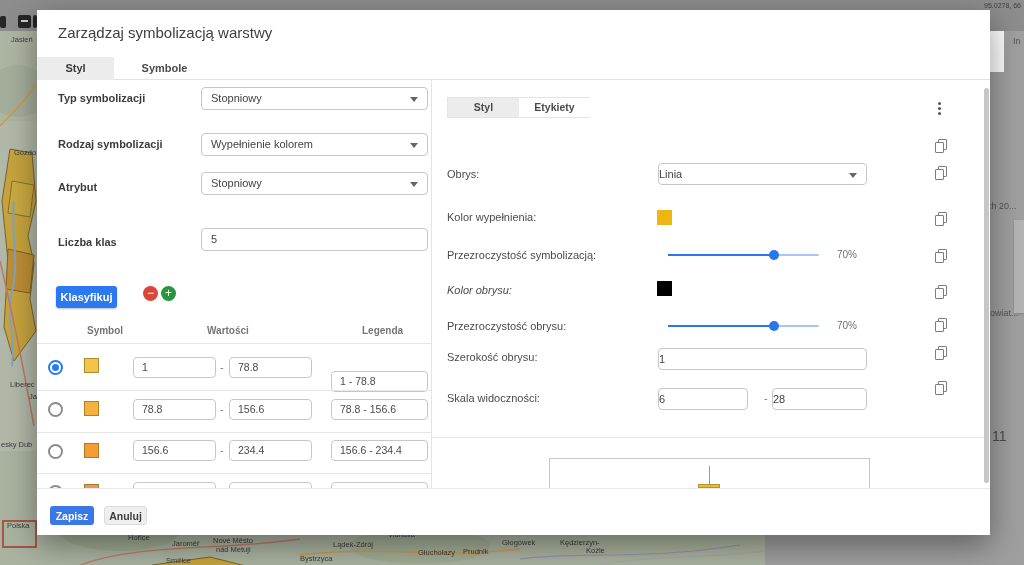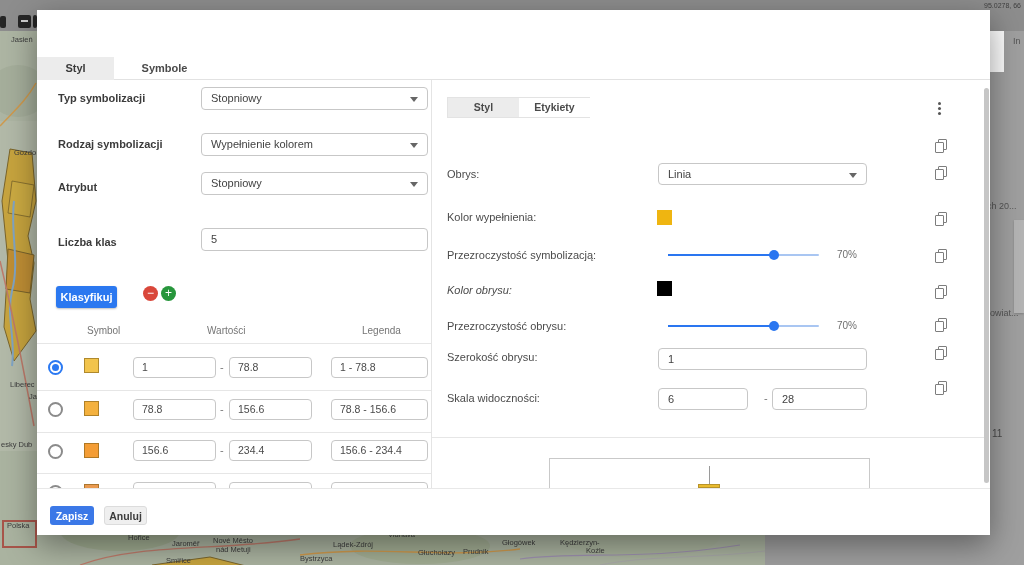--- a/index.html
+++ b/index.html
@@ -35,21 +35,21 @@
     font-size:11px; color:#424242; line-height:20px; padding-left:9px; }
   .select { width:227px; height:23px; line-height:21px; }
   .caret { position:absolute; right:9px; top:9px; width:0; height:0;
     border-left:4px solid transparent; border-right:4px solid transparent; border-top:5px solid #666; }
 
   .btn-blue { position:absolute; background:#2b78f0; color:#fff; border:none; border-radius:3px;
     font-size:11px; font-weight:700; font-family:inherit; cursor:pointer; box-shadow:0 1px 2px rgba(0,0,0,.25); }
   .circle-btn { position:absolute; width:15px; height:15px; border-radius:50%; border:none; color:#fff;
     font-size:12px; line-height:13px; text-align:center; cursor:pointer; font-family:inherit; padding:0; }
 
-  .th { position:absolute; font-size:10px; font-weight:400; color:#757575; }
+  .th { position:absolute; font-size:10px; font-weight:700; color:#757575; }
   .hline { position:absolute; height:1px; background:#e6e6e6; }
   .radio { position:absolute; width:15px; height:15px; border:2px solid #8b8b8b; border-radius:50%; background:#fff; }
   .radio.sel { border-color:#2b79f2; }
   .radio.sel::after { content:""; position:absolute; left:2px; top:2px; right:2px; bottom:2px;
     border-radius:50%; background:#2b79f2; }
   .swatch { position:absolute; width:15px; height:15px; border:1px solid rgba(120,90,20,.55); }
   .cell-input { position:absolute; width:83px; height:21px; border:1px solid #c7c7c7; border-radius:4px;
     font-size:10.5px; color:#4a4a4a; line-height:19px; padding-left:8px; background:#fff; }
   .cell-legend { width:97px; }
   .dash { position:absolute; font-size:11px; color:#777; }
@@ -69,21 +69,21 @@
     border:1px solid #7d7d7d; border-radius:1px; }
   .copy::after { content:""; position:absolute; left:0; top:3px; width:7px; height:9px;
     border:1px solid #7d7d7d; border-radius:1px; background:#fff; }
 
   .pswatch { position:absolute; left:620px; width:15px; height:15px; cursor:pointer; }
   .track { position:absolute; left:631px; width:151px; height:2px; background:#a9c6f2; border-radius:1px; }
   .track-fill { position:absolute; left:0; top:0; height:2px; width:106px; background:#2a76f0; }
   .thumb { position:absolute; left:101px; top:-4px; width:10px; height:10px; border-radius:50%; background:#2a76f0; cursor:pointer; }
   .pct { position:absolute; left:800px; font-size:10px; color:#6e6e6e; }
   .pinput { position:absolute; left:621px; width:209px; height:22px; border:1px solid #c7c7c7; border-radius:4px;
-    font-size:11px; color:#424242; line-height:20px; padding-left:9px; background:#fff; }
+    font-size:11px; color:#424242; line-height:20px; background:#fff; }
 
   #preview-box { position:absolute; left:512px; top:378px; width:321px; height:40px; border:1px solid #c9c9c9; background:#fff; }
   #preview-line { position:absolute; left:672px; top:386px; width:1px; height:22px; background:#9a9a9a; }
   #preview-bar { position:absolute; left:661px; top:404px; width:22px; height:4px; background:#e9bb2f; border:1px solid #b8932a; }
   #scrollbar { position:absolute; left:947px; top:8px; width:5px; height:395px; background:#c6c6c6; border-radius:3px; }
 
   #footer { position:absolute; left:0; top:478px; width:953px; height:47px; border-top:1px solid #e8e8e8; background:#fff; }
   #btn-save { position:absolute; left:13px; top:17px; width:44px; height:19px; background:#3b78e7; color:#fff;
     border:none; border-radius:3px; font-size:10.5px; font-weight:700; font-family:inherit; cursor:pointer; }
   #btn-cancel { position:absolute; left:67px; top:17px; width:43px; height:19px; background:#efefef; color:#3c3c3c;
@@ -122,21 +122,21 @@
       <rect x="3" y="490" width="33" height="26" fill="none" stroke="#a8554a" stroke-width="2"></rect>
     </svg>
   </div>
 
   <div id="sidebar"></div>
   <div class="side-card-white"></div>
   <div class="side-card-lite"></div>
   <span class="side-txt" style="left:1013px; top:36px;">In</span>
   <span class="side-txt" style="left:987px; top:201px;">ch 20...</span>
   <span class="side-txt" style="left:985px; top:308px;">powiat...</span>
-  <span class="side-txt" style="left:992px; top:428px; font-size:10px; color:#4a4a4a;">11</span>
+  <span class="side-txt" style="left:992px; top:428px; font-size:14px; color:#4a4a4a;">11</span>
 
   <div id="topbar">
     <span class="tb-icon" style="left:0; top:16px; width:6px; height:12px;"></span>
     <span class="tb-icon" style="left:18px; top:15px; width:13px; height:13px;">
       <span class="tb-minus" style="left:3px; top:5px; width:7px; height:2px;"></span>
     </span>
     <span class="tb-icon" style="left:33px; top:15px; width:4px; height:13px;"></span>
     <span id="coords">95.0278, 66</span>
   </div>
 
@@ -158,20 +158,21 @@
       <span class="maplbl" style="left: 418px; top: 548px;">Głuchołazy</span>
       <span class="maplbl" style="left: 463px; top: 547px;">Prudnik</span>
       <span class="maplbl" style="left: 502px; top: 538px;">Głogówek</span>
       <span class="maplbl" style="left: 560px; top: 538px;">Kędzierzyn-</span>
       <span class="maplbl" style="left: 586px; top: 546px;">Koźle</span>
     </div>
 </div>
 
 <div id="dialog">
 
+  <div id="dlg-title">Zarządzaj symbolizacją warstwy</div>
 
   <div id="dlg-tabs">
     <div class="dlg-tab active" style="left:0; width:77px;">Styl</div>
     <div class="dlg-tab" style="left:77px; width:101px;">Symbole</div>
   </div>
 
   <div id="content">
 
     <span class="flabel" style="top:12px;">Typ symbolizacji</span>
     <div class="select" style="left:164px; top:7px;">
@@ -203,21 +204,21 @@
     <span class="th" style="left:50px; top:245px;">Symbol</span>
     <span class="th" style="left:170px; top:245px;">Wartości</span>
     <span class="th" style="left:325px; top:245px;">Legenda</span>
     <div class="hline" style="left:0; top:263px; width:394px;"></div>
 
     <span class="radio sel" style="left:11px; top:280px;"></span>
     <span class="swatch" style="left: 47px; top: 278px; background-color: rgb(242, 196, 76);"></span>
     <div class="cell-input" style="left:96px; top:277px;">1</div>
     <span class="dash" style="left:183px; top:281px;">-</span>
     <div class="cell-input" style="left:192px; top:277px;">78.8</div>
-    <div class="cell-input cell-legend" style="left:294px; top:277px;">1 - 78.8</div>
+    <div class="cell-input cell-legend" style="left:294px; top:291px;">1 - 78.8</div>
     <div class="hline" style="left:0; top:310px; width:394px;"></div>
 
     <span class="radio" style="left:11px; top:322px;"></span>
     <span class="swatch" style="left: 47px; top: 321px; background-color: rgb(244, 177, 62);"></span>
     <div class="cell-input" style="left:96px; top:319px;">78.8</div>
     <span class="dash" style="left:183px; top:323px;">-</span>
     <div class="cell-input" style="left:192px; top:319px;">156.6</div>
     <div class="cell-input cell-legend" style="left:294px; top:319px;">78.8 - 156.6</div>
     <div class="hline" style="left:0; top:352px; width:394px;"></div>
 

